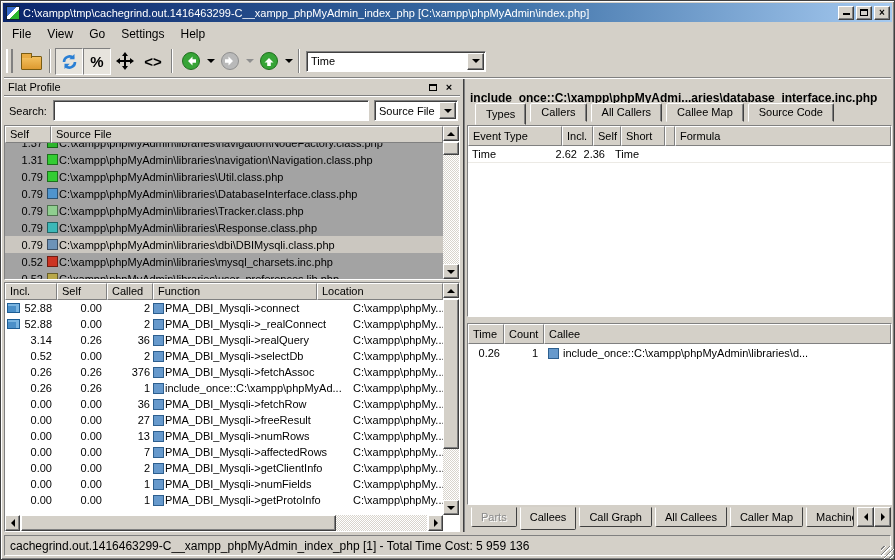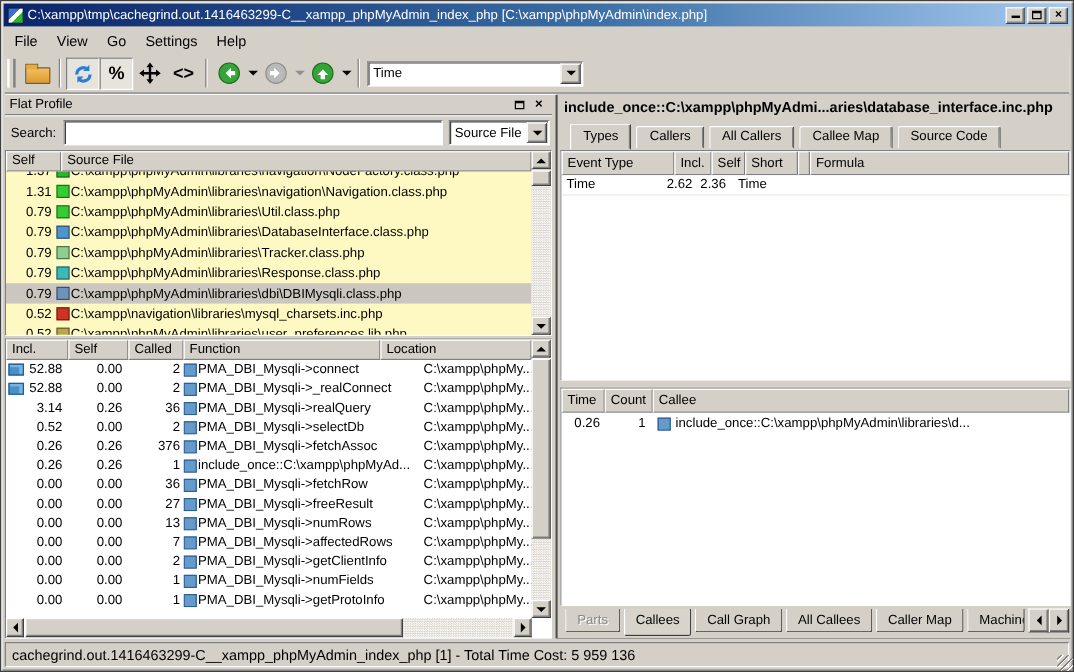--- a/index.html
+++ b/index.html
@@ -47,21 +47,21 @@
   .docktitle .sp { flex:1; }
   .dock-ico { width:14px; height:13px; display:flex; align-items:center; justify-content:center; margin-left:2px; font-size:11px; font-weight:bold; }
   .float-glyph { width:8px; height:7px; border:1px solid #000; border-top:2px solid #000; }
   .searchrow { position:absolute; left:2px; top:21px; right:2px; height:21px; display:flex; align-items:center; }
   .searchrow label { font-size:11px; margin:0 6px 0 3px; }
   .searchfield { flex:1; height:21px; background:#fff; border:1px solid; border-color:#808080 #fff #fff #808080; box-shadow:inset 1px 1px 0 #404040; font-size:11px; padding:0 3px; }
   .grpcombo { width:84px; margin-left:5px; }
   
   .srcframe { position:absolute; left:0; top:46px; width:456px; height:155px; }
   .srcheader { position:absolute; left:0; top:0; right:16px; height:17px; display:flex; }
-  .srcrows { position:absolute; left:0; top:17px; right:16px; bottom:0; background:#fef9c3; overflow:hidden; }
+  .srcrows { position:absolute; left:0; top:17px; right:16px; bottom:0; background:#a3a3a3; overflow:hidden; }
   .srow { display:flex; align-items:center; height:17px; font-size:11px; white-space:nowrap; }
   .srow.sel { background:#cbc7c0; }
   .srow .self { width:42px; text-align:right; padding-right:4px; flex:none; }
   .ficon { width:11px; height:11px; flex:none; border:1px solid rgba(0,0,0,.45); margin-right:1px; }
   .spath { overflow:hidden; }
   
   .fnframe { position:absolute; left:0; top:203px; width:456px; height:250px; }
   .fnheader { position:absolute; left:0; top:0; right:16px; height:17px; display:flex; }
   .fnrows { position:absolute; left:0; top:17px; right:16px; bottom:16px; background:#fff; overflow:hidden; }
   .frow { display:flex; align-items:center; height:16px; font-size:11px; white-space:nowrap; }
@@ -73,22 +73,22 @@
   .baricon { width:13px; height:10px; background:#4a8fc8; border:1px solid #1d5d94; box-shadow:inset -3px 2px 0 #79b4e0; margin-right:4px; }
   .fnicon { width:11px; height:11px; flex:none; background:#6699cc; border:1px solid #2d5f8f; margin-right:1px; }
   
   .vscroll { position:absolute; right:0; top:0; width:16px; }
   .hscroll { position:absolute; left:0; bottom:0; height:16px; }
   .sbtn { position:absolute; width:16px; height:15px; display:flex; align-items:center; justify-content:center; }
   .track { position:absolute; background-color:#e9e6df; background-image:repeating-conic-gradient(#fff 0 25%, #d8d4cc 0 50%); background-size:2px 2px; }
   .thumb { position:absolute; background:#d4d0c8; border:1px solid; border-color:#fff #404040 #404040 #fff; box-shadow:inset -1px -1px 0 #808080; }
   
   .detail { position:absolute; left:463px; top:78px; width:429px; height:453px; border-left:1px solid #808080; box-shadow:-1px 0 0 #404040; }
-  .dtitle { position:absolute; left:5px; top:3px; right:4px; font-size:12px; font-weight:bold; white-space:nowrap; overflow:hidden; }
-  .toptabs { position:absolute; left:10px; top:24px; right:4px; height:22px; display:flex; align-items:center; }
+  .dtitle { position:absolute; left:5px; top:12px; right:4px; font-size:12px; font-weight:bold; white-space:nowrap; overflow:hidden; }
+  .toptabs { position:absolute; left:10px; top:24px; right:4px; height:22px; display:flex; align-items:flex-start; }
   .ttab { height:19px; margin-right:4px; padding:2px 10px 0; font-size:11px; background:#d4d0c8; border:1px solid; border-color:#fff #404040 transparent #fff; border-radius:2px 2px 0 0; box-shadow:inset -1px 0 0 #808080; white-space:nowrap; }
   .ttab.active { height:22px; padding-top:4px; z-index:3; position:relative; }
   .typesframe { position:absolute; left:2px; top:46px; width:425px; height:192px; }
   .typesheader { position:absolute; left:0; top:0; right:0; height:20px; display:flex; }
   .typesheader .hdrcell { height:20px; line-height:16px; }
   .typesrows { position:absolute; left:0; top:20px; right:0; bottom:0; background:#fff; overflow:hidden; }
   .trow { display:flex; height:17px; font-size:11px; align-items:center; border-bottom:1px solid #eceae5; }
   .t-event { width:78px; flex:none; padding-left:4px; }
   .t-incl { width:31px; flex:none; text-align:right; }
   .t-self { width:28px; flex:none; text-align:right; }
@@ -266,21 +266,21 @@
               <span class="spath">C:\xampp\phpMyAdmin\libraries\Response.class.php</span>
             </div>
           <div class="srow sel">
               <span class="self">0.79</span>
               <span class="ficon" style="background-color: rgb(109, 147, 184);"></span>
               <span class="spath">C:\xampp\phpMyAdmin\libraries\dbi\DBIMysqli.class.php</span>
             </div>
           <div class="srow">
               <span class="self">0.52</span>
               <span class="ficon" style="background-color: rgb(204, 51, 34);"></span>
-              <span class="spath">C:\xampp\navigation\libraries\mysql_charsets.inc.php</span>
+              <span class="spath">C:\xampp\phpMyAdmin\libraries\mysql_charsets.inc.php</span>
             </div>
           <div class="srow">
               <span class="self">0.52</span>
               <span class="ficon" style="background-color: rgb(184, 168, 74);"></span>
               <span class="spath">C:\xampp\phpMyAdmin\libraries\user_preferences.lib.php</span>
             </div>
         </div>
       </div>
       <div class="vscroll" style="top:0; bottom:0;">
         <span class="sbtn raised" style="top:0;">

